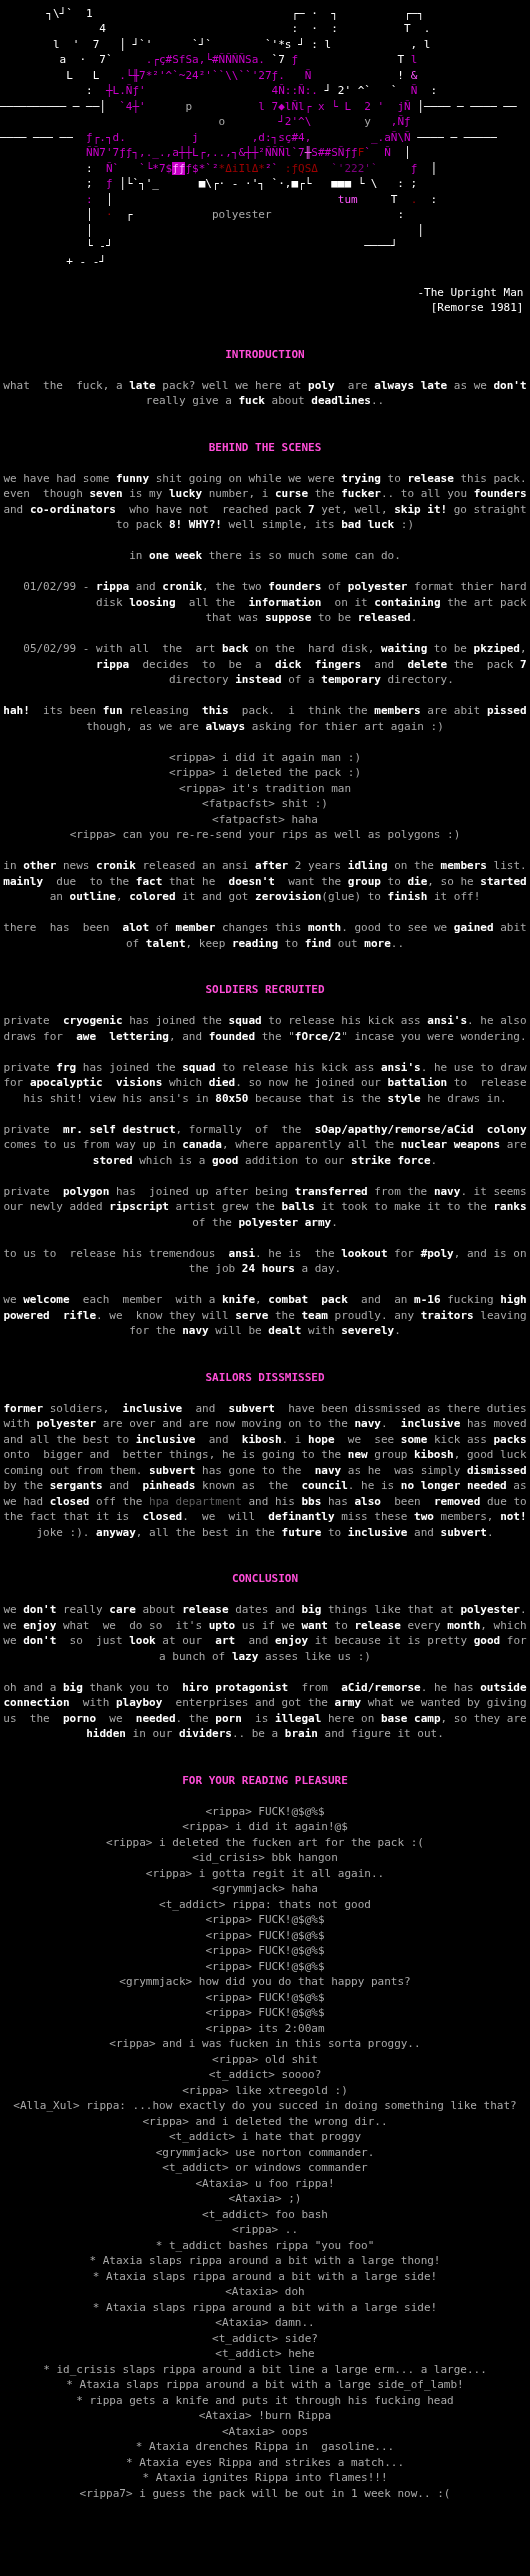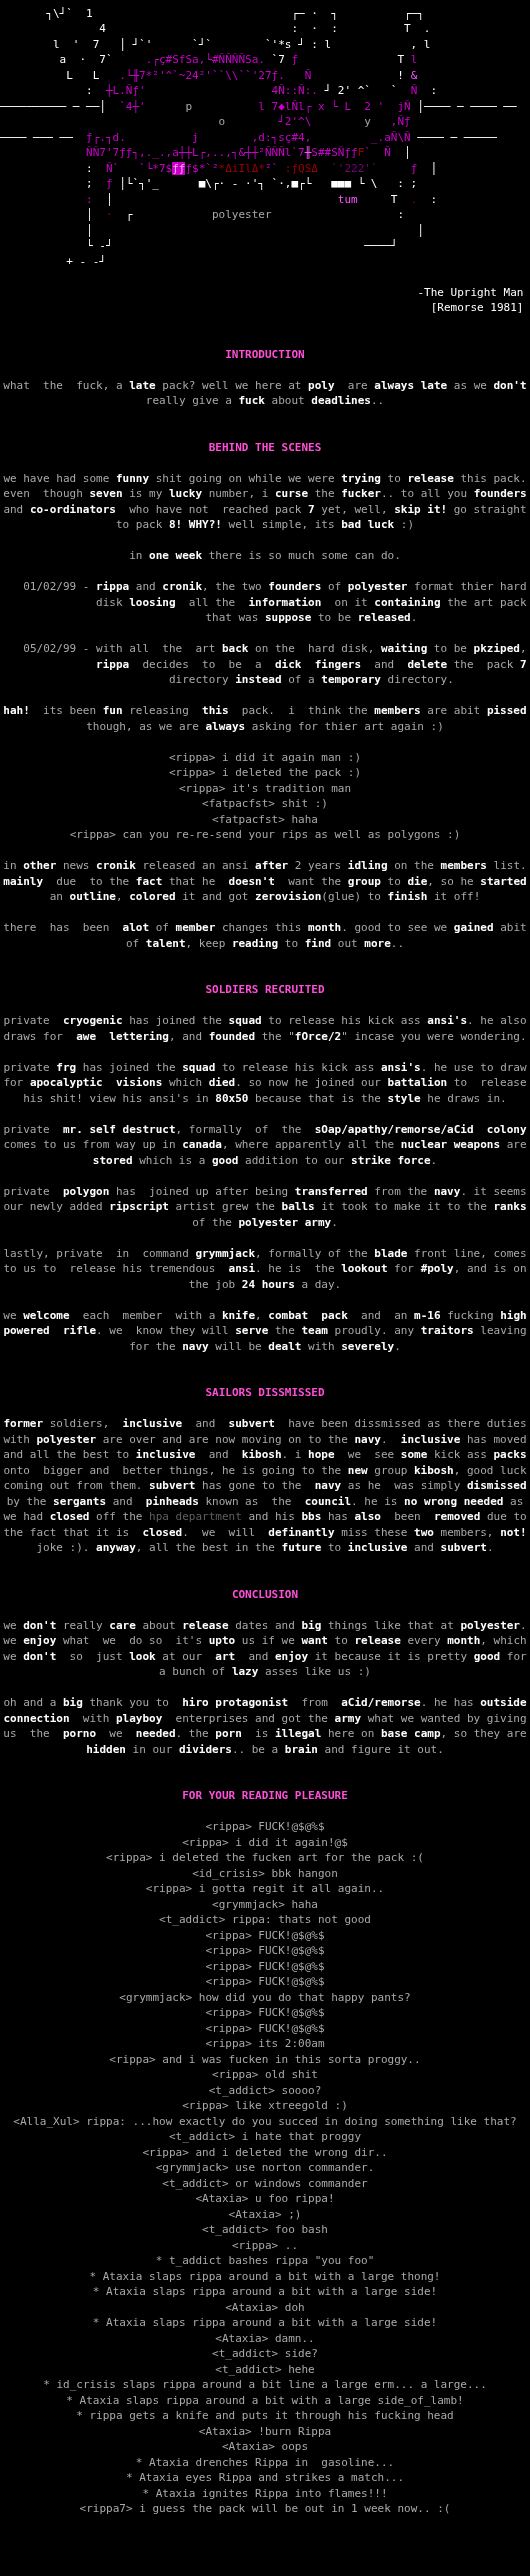--- a/index.html
+++ b/index.html
@@ -112,38 +112,37 @@
           <div class="line">his shit! view his ansi's in <span class="w">80x50</span> because that is the <span class="w">style</span> he draws in.</div>
           <div class="line"> </div>
           <div class="line">private  <span class="w">mr. self destruct</span>, formally  of  the  <span class="w">sOap/apathy/remorse/aCid</span>  <span class="w">colony</span></div>
           <div class="line">comes to us from way up in <span class="w">canada</span>, where apparently all the <span class="w">nuclear</span> <span class="w">weapons</span> are</div>
           <div class="line"><span class="w">stored</span> which is a <span class="w">good</span> addition to our <span class="w">strike</span> <span class="w">force</span>.</div>
           <div class="line"> </div>
           <div class="line">private  <span class="w">polygon</span> has  joined up after being <span class="w">transferred</span> from the <span class="w">navy</span>. it seems</div>
           <div class="line">our newly added <span class="w">ripscript</span> artist grew the <span class="w">balls</span> it took to make it to the <span class="w">ranks</span></div>
           <div class="line">of the <span class="w">polyester</span> <span class="w">army</span>.</div>
           <div class="line"> </div>
-          <div class="line">lastly, private  in  command <span class="w">grymmjack</span>, formally of the <span class="w">blade</span> front line, comes</div>
           <div class="line">to us to  release his tremendous  <span class="w">ansi</span>. he is  the <span class="w">lookout</span> for <span class="w">#poly</span>, and is on</div>
           <div class="line">the job <span class="w">24 hours</span> a day.</div>
           <div class="line"> </div>
           <div class="line">we <span class="w">welcome</span>  each  member  with a <span class="w">knife</span>, <span class="w">combat</span>  <span class="w">pack</span>  and  an <span class="w">m-16</span> fucking <span class="w">high</span></div>
           <div class="line"><span class="w">powered</span>  <span class="w">rifle</span>. we  know they will <span class="w">serve</span> the <span class="w">team</span> proudly. any <span class="w">traitors</span> leaving</div>
           <div class="line">for the <span class="w">navy</span> will be <span class="w">dealt</span> with <span class="w">severely</span>.</div>
         </div>
       </div>
       <div class="section">
         <div class="section-title">SAILORS DISSMISSED</div>
         <div class="section-body">
           <div class="line"><span class="w">former</span> soldiers,  <span class="w">inclusive</span>  and  <span class="w">subvert</span>  have been dissmissed as there duties</div>
           <div class="line">with <span class="w">polyester</span> are over and are now moving on to the <span class="w">navy</span>.  <span class="w">inclusive</span> has moved</div>
           <div class="line">and all the best to <span class="w">inclusive</span>  and  <span class="w">kibosh</span>. i <span class="w">hope</span>  we  see <span class="w">some</span> kick ass <span class="w">packs</span></div>
           <div class="line">onto  bigger and  better things, he is going to the <span class="w">new</span> group <span class="w">kibosh</span>, good luck</div>
           <div class="line">coming out from them. <span class="w">subvert</span> has gone to the  <span class="w">navy</span> as he  was simply <span class="w">dismissed</span></div>
-          <div class="line">by the <span class="w">sergants</span> and  <span class="w">pinheads</span> known as  the  <span class="w">council</span>. he is <span class="w">no wrong needed</span> as</div>
+          <div class="line">by the <span class="w">sergants</span> and  <span class="w">pinheads</span> known as  the  <span class="w">council</span>. he is <span class="w">no longer needed</span> as</div>
           <div class="line">we had <span class="w">closed</span> off the <span class="dim">hpa department</span> and his <span class="w">bbs</span> has <span class="w">also</span>  been  <span class="w">removed</span> due to</div>
           <div class="line">the fact that it is  <span class="w">closed</span>.  we  will  <span class="w">definantly</span> miss these <span class="w">two</span> members, <span class="w">not!</span></div>
           <div class="line">joke :). <span class="w">anyway</span>, all the best in the <span class="w">future</span> to <span class="w">inclusive</span> and <span class="w">subvert</span>.</div>
         </div>
       </div>
       <div class="section">
         <div class="section-title">CONCLUSION</div>
         <div class="section-body">
           <div class="line">we <span class="w">don't</span> really <span class="w">care</span> about <span class="w">release</span> dates and <span class="w">big</span> things like that at <span class="w">polyester</span>.</div>
           <div class="line">we <span class="w">enjoy</span> what  we  do so  it's <span class="w">upto</span> us if we <span class="w">want</span> to <span class="w">release</span> every <span class="w">month</span>, which</div>
@@ -172,22 +171,22 @@
           <div class="line">&lt;rippa&gt; FUCK!@$@%$</div>
           <div class="line">&lt;grymmjack&gt; how did you do that happy pants?</div>
           <div class="line">&lt;rippa&gt; FUCK!@$@%$</div>
           <div class="line">&lt;rippa&gt; FUCK!@$@%$</div>
           <div class="line">&lt;rippa&gt; its 2:00am</div>
           <div class="line">&lt;rippa&gt; and i was fucken in this sorta proggy..</div>
           <div class="line">&lt;rippa&gt; old shit</div>
           <div class="line">&lt;t_addict&gt; soooo?</div>
           <div class="line">&lt;rippa&gt; like xtreegold :)</div>
           <div class="line">&lt;Alla_Xul&gt; rippa: ...how exactly do you succed in doing something like that?</div>
+          <div class="line">&lt;rippa&gt; and i deleted the wrong dir..</div>
           <div class="line">&lt;t_addict&gt; i hate that proggy</div>
-          <div class="line">&lt;rippa&gt; and i deleted the wrong dir..</div>
           <div class="line">&lt;grymmjack&gt; use norton commander.</div>
           <div class="line">&lt;t_addict&gt; or windows commander</div>
           <div class="line">&lt;Ataxia&gt; u foo rippa!</div>
           <div class="line">&lt;Ataxia&gt; ;)</div>
           <div class="line">&lt;t_addict&gt; foo bash</div>
           <div class="line">&lt;rippa&gt; ..</div>
           <div class="line">* t_addict bashes rippa "you foo"</div>
           <div class="line">* Ataxia slaps rippa around a bit with a large thong!</div>
           <div class="line">* Ataxia slaps rippa around a bit with a large side!</div>
           <div class="line">&lt;Ataxia&gt; doh</div>

